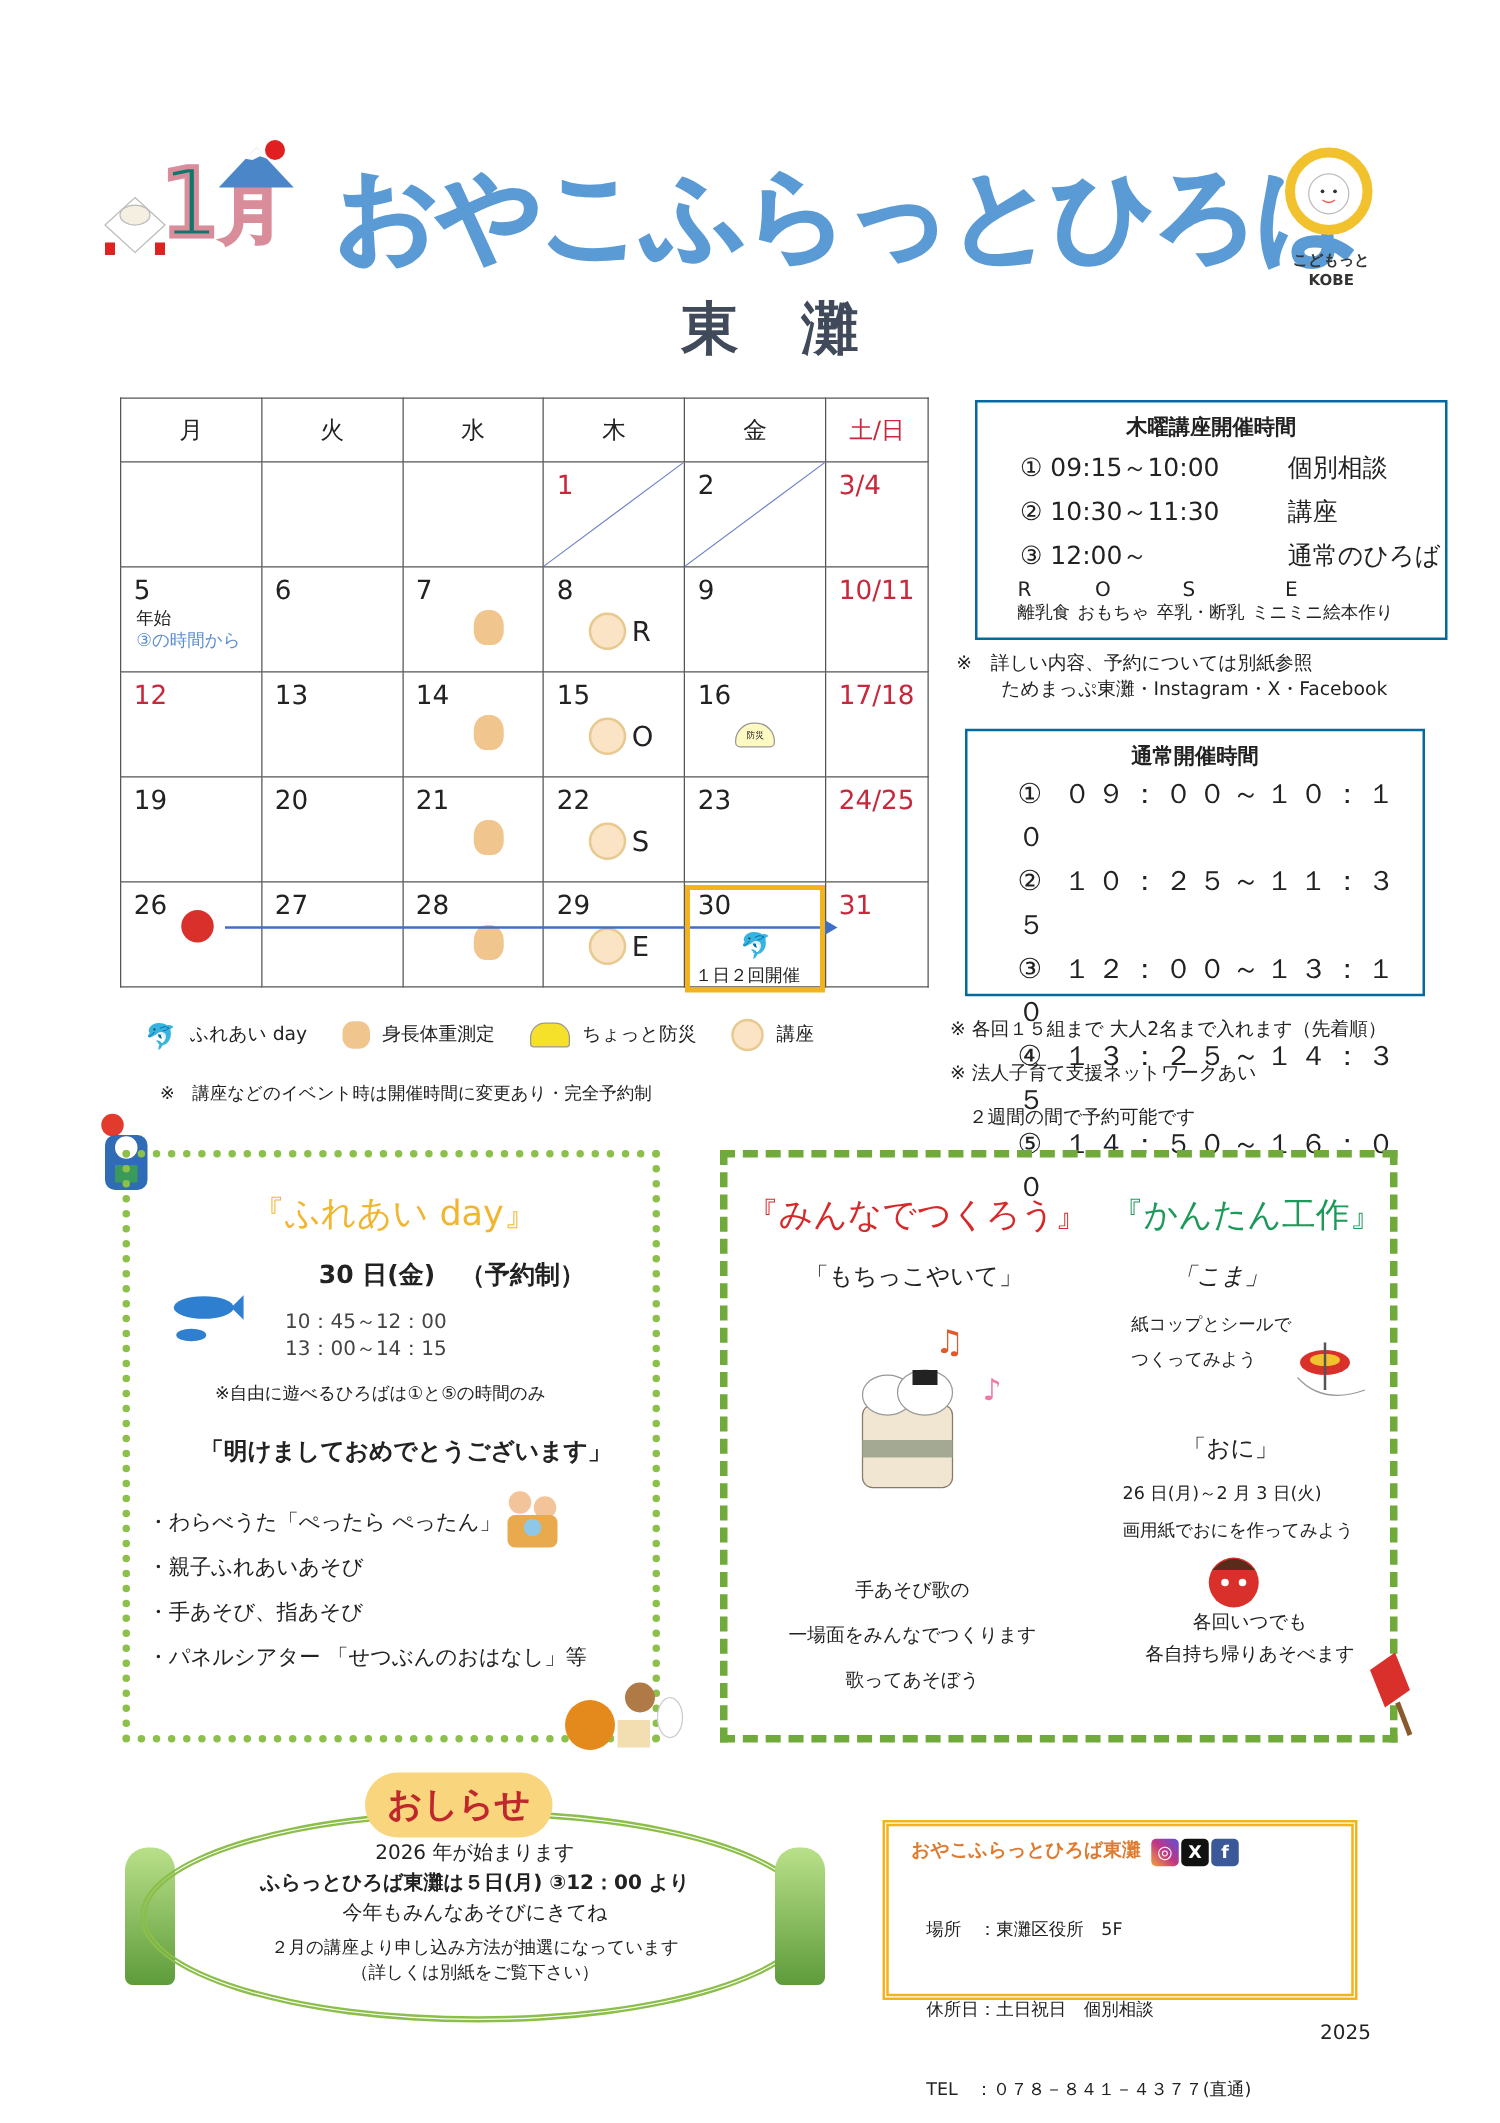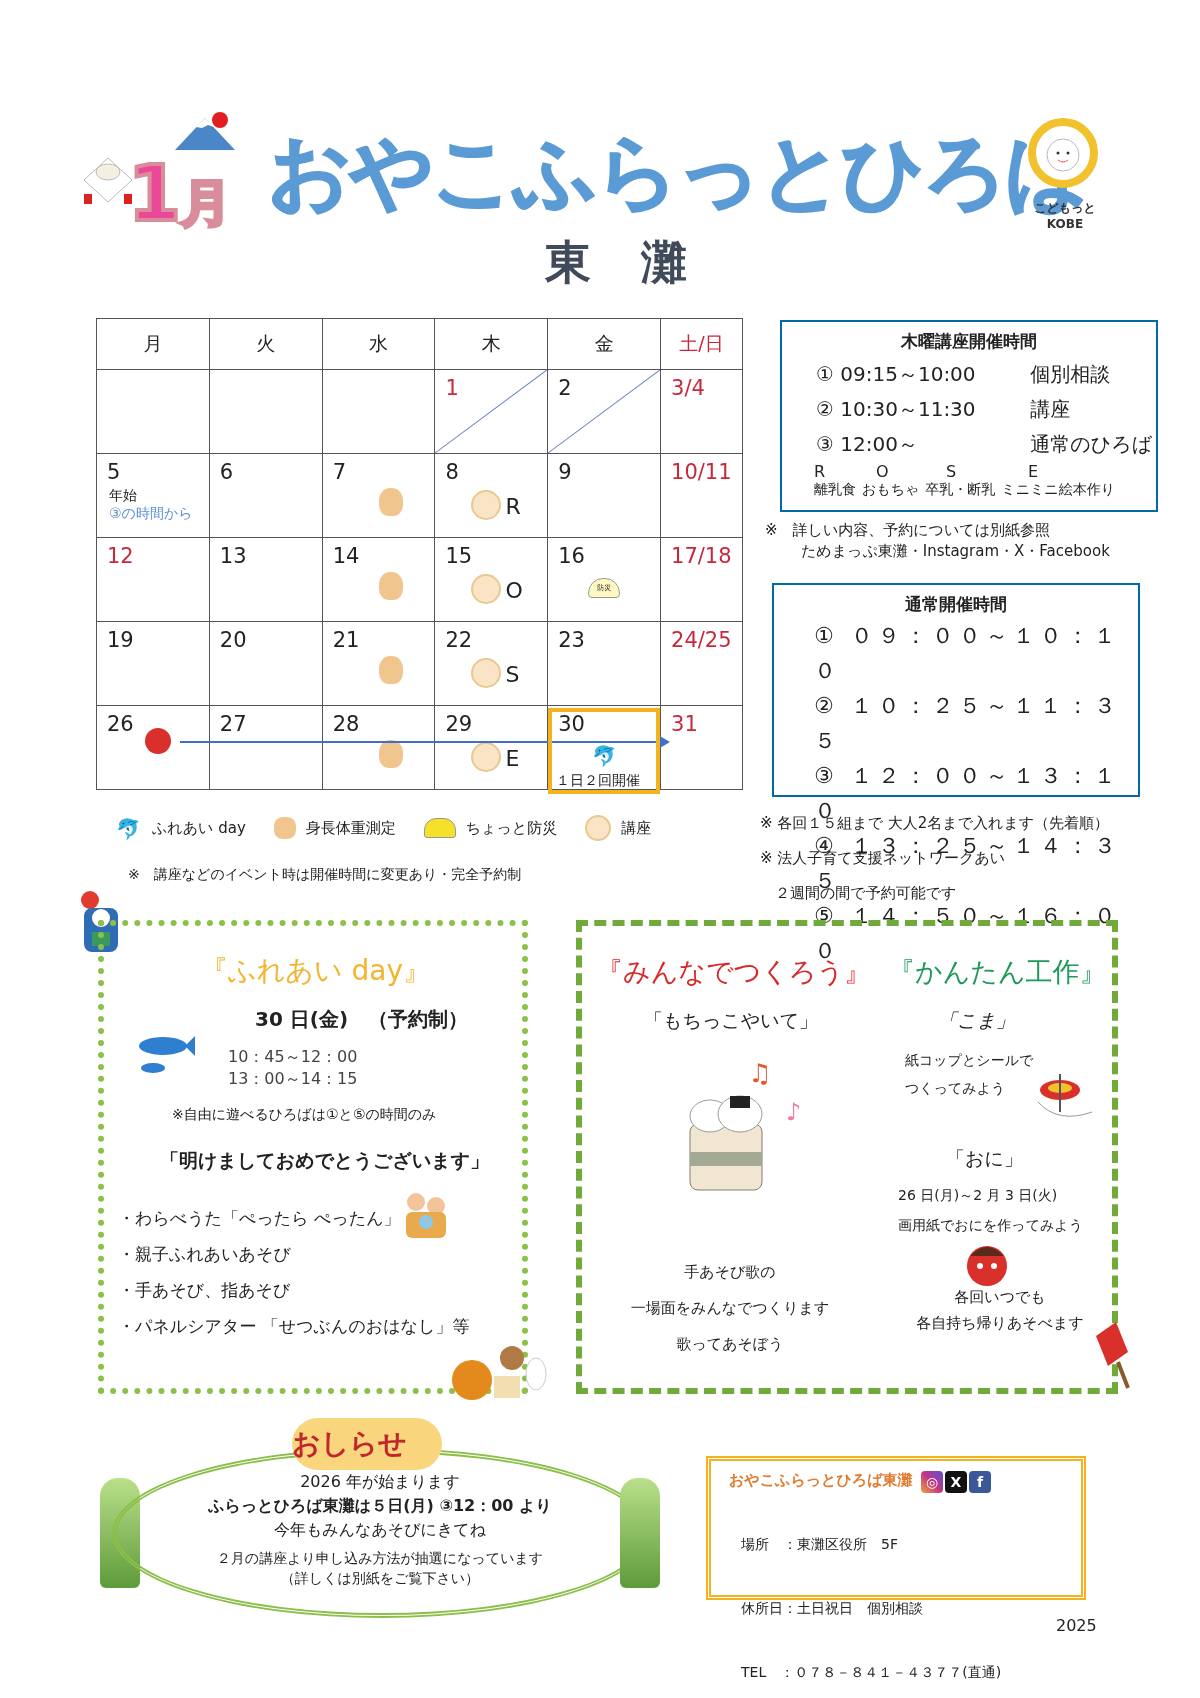--- a/index.html
+++ b/index.html
@@ -1,20 +1,20 @@
 <!DOCTYPE html>
 <html><head>
 <meta charset="utf-8">
 <style>
   html,body{margin:0;padding:0;background:#fff;}
   body{width:1200px;height:1698px;position:relative;overflow:hidden;font-family:"DejaVu Sans",sans-serif;color:#222;}
   .abs{position:absolute;}
   
   .title{left:268px;top:118px;font-size:82px;font-weight:bold;color:#5b9bd5;letter-spacing:-2px;white-space:nowrap;-webkit-text-stroke:2px #5b9bd5;}
-  .month{left:128px;top:118px;font-size:76px;font-weight:bold;color:#ec4899;margin-top:31px;-webkit-text-stroke:4px #d98c9a;}
+  .month{left:128px;top:118px;font-size:76px;font-weight:normal;color:#0f766e;-webkit-text-stroke:4px #d98c9a;}
   .month small{font-size:50px;}
   .fuji{left:170px;top:112px;width:70px;height:40px;}
   .kagami{left:78px;top:150px;width:60px;height:60px;}
   .subtitle{left:545px;top:232px;font-size:46px;font-weight:bold;color:#404a5a;letter-spacing:50px;}
   .logo{left:1028px;top:118px;width:70px;height:70px;border-radius:50%;border:8px solid #f2c12e;box-sizing:border-box;background:#fff;}
   .logo-text{left:1028px;top:200px;width:74px;text-align:center;font-size:12px;font-weight:bold;line-height:16px;color:#333;}
   
   table.cal{position:absolute;left:96px;top:318px;border-collapse:collapse;width:647px;}
   table.cal td, table.cal th{border:1px solid #555;width:112px;vertical-align:top;padding:0;position:relative;}
   table.cal th{height:50px;font-weight:normal;font-size:19px;text-align:center;vertical-align:middle;}
@@ -66,21 +66,21 @@
   .t-kantan{left:888px;top:954px;font-size:27px;color:#1d9a5a;}
   .t-mochi{left:644px;top:1008px;font-size:19px;}
   .t-koma{left:938px;top:1008px;font-size:19px;font-style:italic;}
   .t-koma2{left:905px;top:1046px;font-size:14px;line-height:28px;}
   .t-oni{left:946px;top:1146px;font-size:19px;}
   .t-oni2{left:898px;top:1180px;font-size:14px;line-height:30px;}
   .t-te{left:620px;top:1254px;font-size:15px;line-height:36px;text-align:center;width:220px;}
   .t-kakkai{left:900px;top:1284px;font-size:15px;line-height:26px;text-align:center;width:200px;}
   
   .oval{left:112px;top:1448px;width:540px;height:170px;border-radius:50%;border:5px double #8cbe4a;box-sizing:border-box;}
-  .oshirase{left:292px;top:1418px;width:150px;height:52px;border-radius:26px;background:#f9d67d;color:#c0272d;font-weight:bold;font-size:28px;text-align:left;line-height:52px;}
+  .oshirase{left:292px;top:1418px;width:150px;height:52px;border-radius:26px;background:#f9d67d;color:#c0272d;font-weight:bold;font-size:28px;text-align:center;line-height:52px;}
   .ann{left:180px;top:1470px;width:400px;text-align:center;font-size:16px;line-height:24px;}
   .ann .b{font-weight:bold;}
   .ann2{left:170px;top:1548px;width:420px;text-align:center;font-size:14px;line-height:20px;}
   .info{left:706px;top:1456px;width:380px;height:144px;border:5px double #f2b31e;box-sizing:border-box;padding:10px 18px;}
   .info h4{margin:0 0 4px;font-size:15px;color:#e07a2e;font-weight:bold;}
   .info .l{font-size:14px;line-height:20px;padding-left:12px;margin-top:44px;}
   .sns{position:absolute;right:90px;top:10px;display:flex;gap:2px;}
   .sns span{display:inline-block;width:22px;height:22px;border-radius:4px;color:#fff;font-size:14px;text-align:center;line-height:22px;font-weight:bold;}
   .year{left:1056px;top:1616px;font-size:16px;}
   .kadomatsu{width:40px;height:110px;background:linear-gradient(#b9e08a,#5e9b3a);border-radius:18px 18px 6px 6px;}

